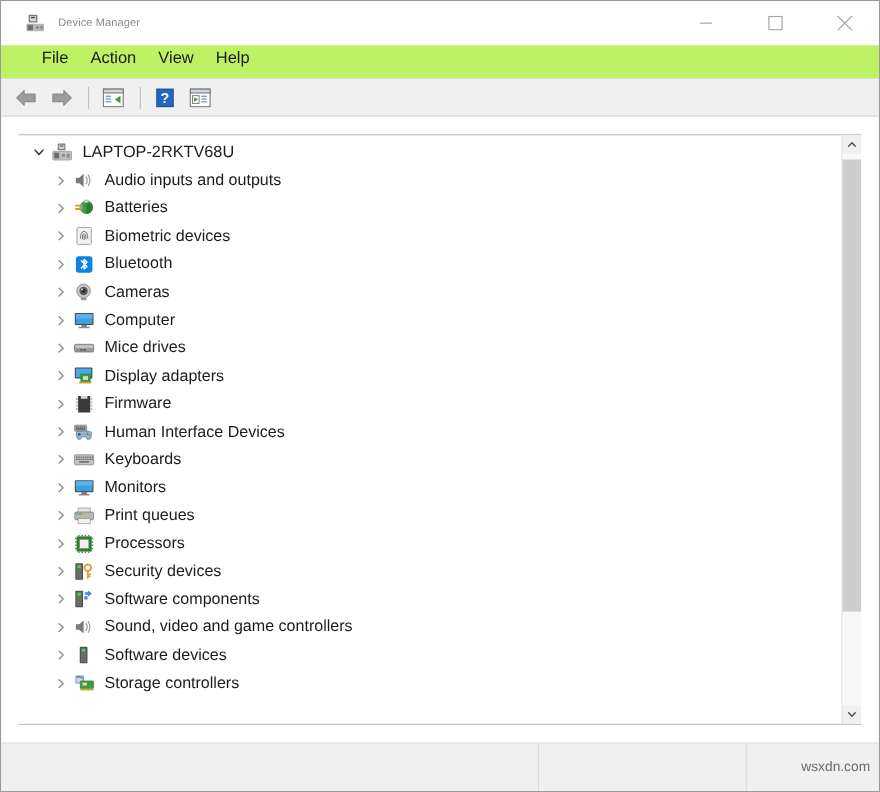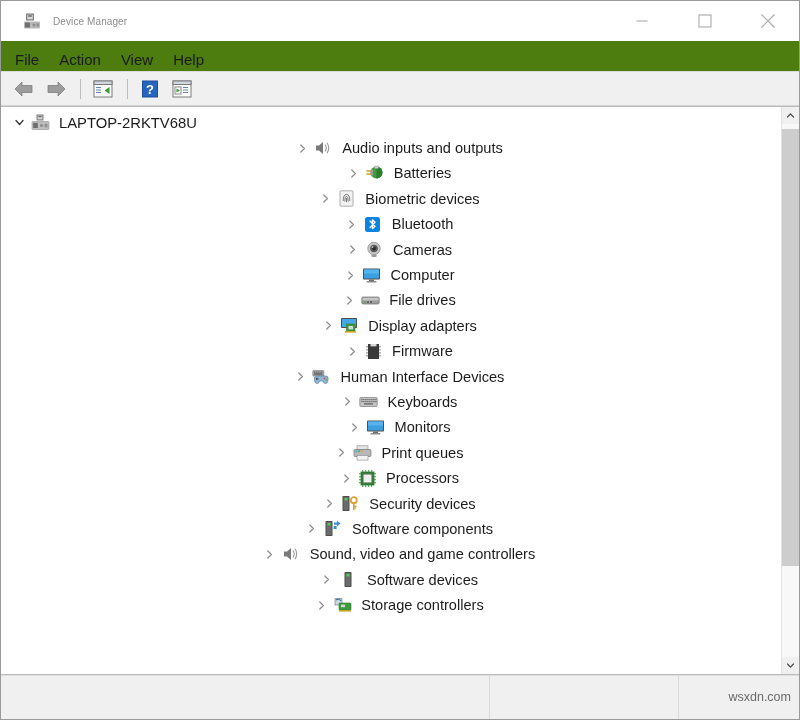--- a/index.html
+++ b/index.html
@@ -59,25 +59,25 @@
     display: flex;
     align-items: center;
     justify-content: center;
   }
   .wc svg { display: block; }
 
   
   #menubar {
     height: 31px;
     min-height: 31px;
-    background: #4d7c0f;
-    display: flex;
-    align-items: flex-end;
+    background: #bef264;
+    display: flex;
+    align-items: flex-start;
     border-bottom: 1px solid #dcdcdc;
-    padding-left: 4px;
+    padding-left: 27px;
     box-sizing: border-box;
   }
   .menu-item {
     font-size: 15px;
     color: #1a1a1a;
     padding: 3px 10px;
     white-space: nowrap;
   }
 
   
@@ -107,21 +107,21 @@
   }
 
   
   #treepanel {
     flex: 1 1 auto;
     position: relative;
     background: #ffffff;
     border: 1px solid #bcbcbc;
     border-left: none;
     border-right: none;
-    margin: 0;
+    margin: 16px;
     overflow: hidden;
     display: flex;
     gap: 15px;
   }
   #treelist {
     flex: 1 1 auto;
     overflow: hidden;
     padding-top: 3px;
     box-sizing: border-box;
   }
@@ -147,21 +147,21 @@
     justify-content: center;
     position: relative;
   }
   .row-label {
     font-size: 14.6px;
     color: #1c1c1c;
     margin-left: 8px;
   }
   .row.root .chev { margin-left: 8px; }
   .row.root .row-label { font-size: 14.8px; }
-  .row.child { padding-left: 28px; justify-content: center; }
+  .row.child { padding-left: 28px; }
 
   
   #scrollbar {
     width: 17px;
     flex: 0 0 auto;
     background: #f0f0f0;
     border-left: 1px solid #e2e2e2;
     position: relative;
     display: flex;
     flex-direction: column;
@@ -436,21 +436,21 @@
         </div>
         <div class="row-icon">
           <svg width="19" height="13" viewBox="0 0 19 13">
             <rect x="0.8" y="3" width="17.4" height="7" rx="1.2" fill="#9d9d9d" stroke="#6f6f6f" stroke-width="0.7"></rect>
             <rect x="1.6" y="3.8" width="15.8" height="2.6" fill="#c6c6c6"></rect>
             <rect x="3" y="7.4" width="2" height="1.3" fill="#3fa63f"></rect>
             <rect x="6" y="7.4" width="2" height="1.3" fill="#4a4a4a"></rect>
             <rect x="9" y="7.4" width="2" height="1.3" fill="#4a4a4a"></rect>
           </svg>
         </div>
-        <div class="row-label">File drives</div>
+        <div class="row-label">Mice drives</div>
       </div>
 
       <div class="row child">
         <div class="chev">
           <svg width="11" height="11" viewBox="0 0 11 11">
               <path d="M3.8 2 L7.4 5.5 L3.8 9" fill="none" stroke="#8e8e8e" stroke-width="1.3" stroke-linecap="round" stroke-linejoin="round"></path>
             </svg>
         </div>
         <div class="row-icon">
           <svg width="19" height="17" viewBox="0 0 19 17">

